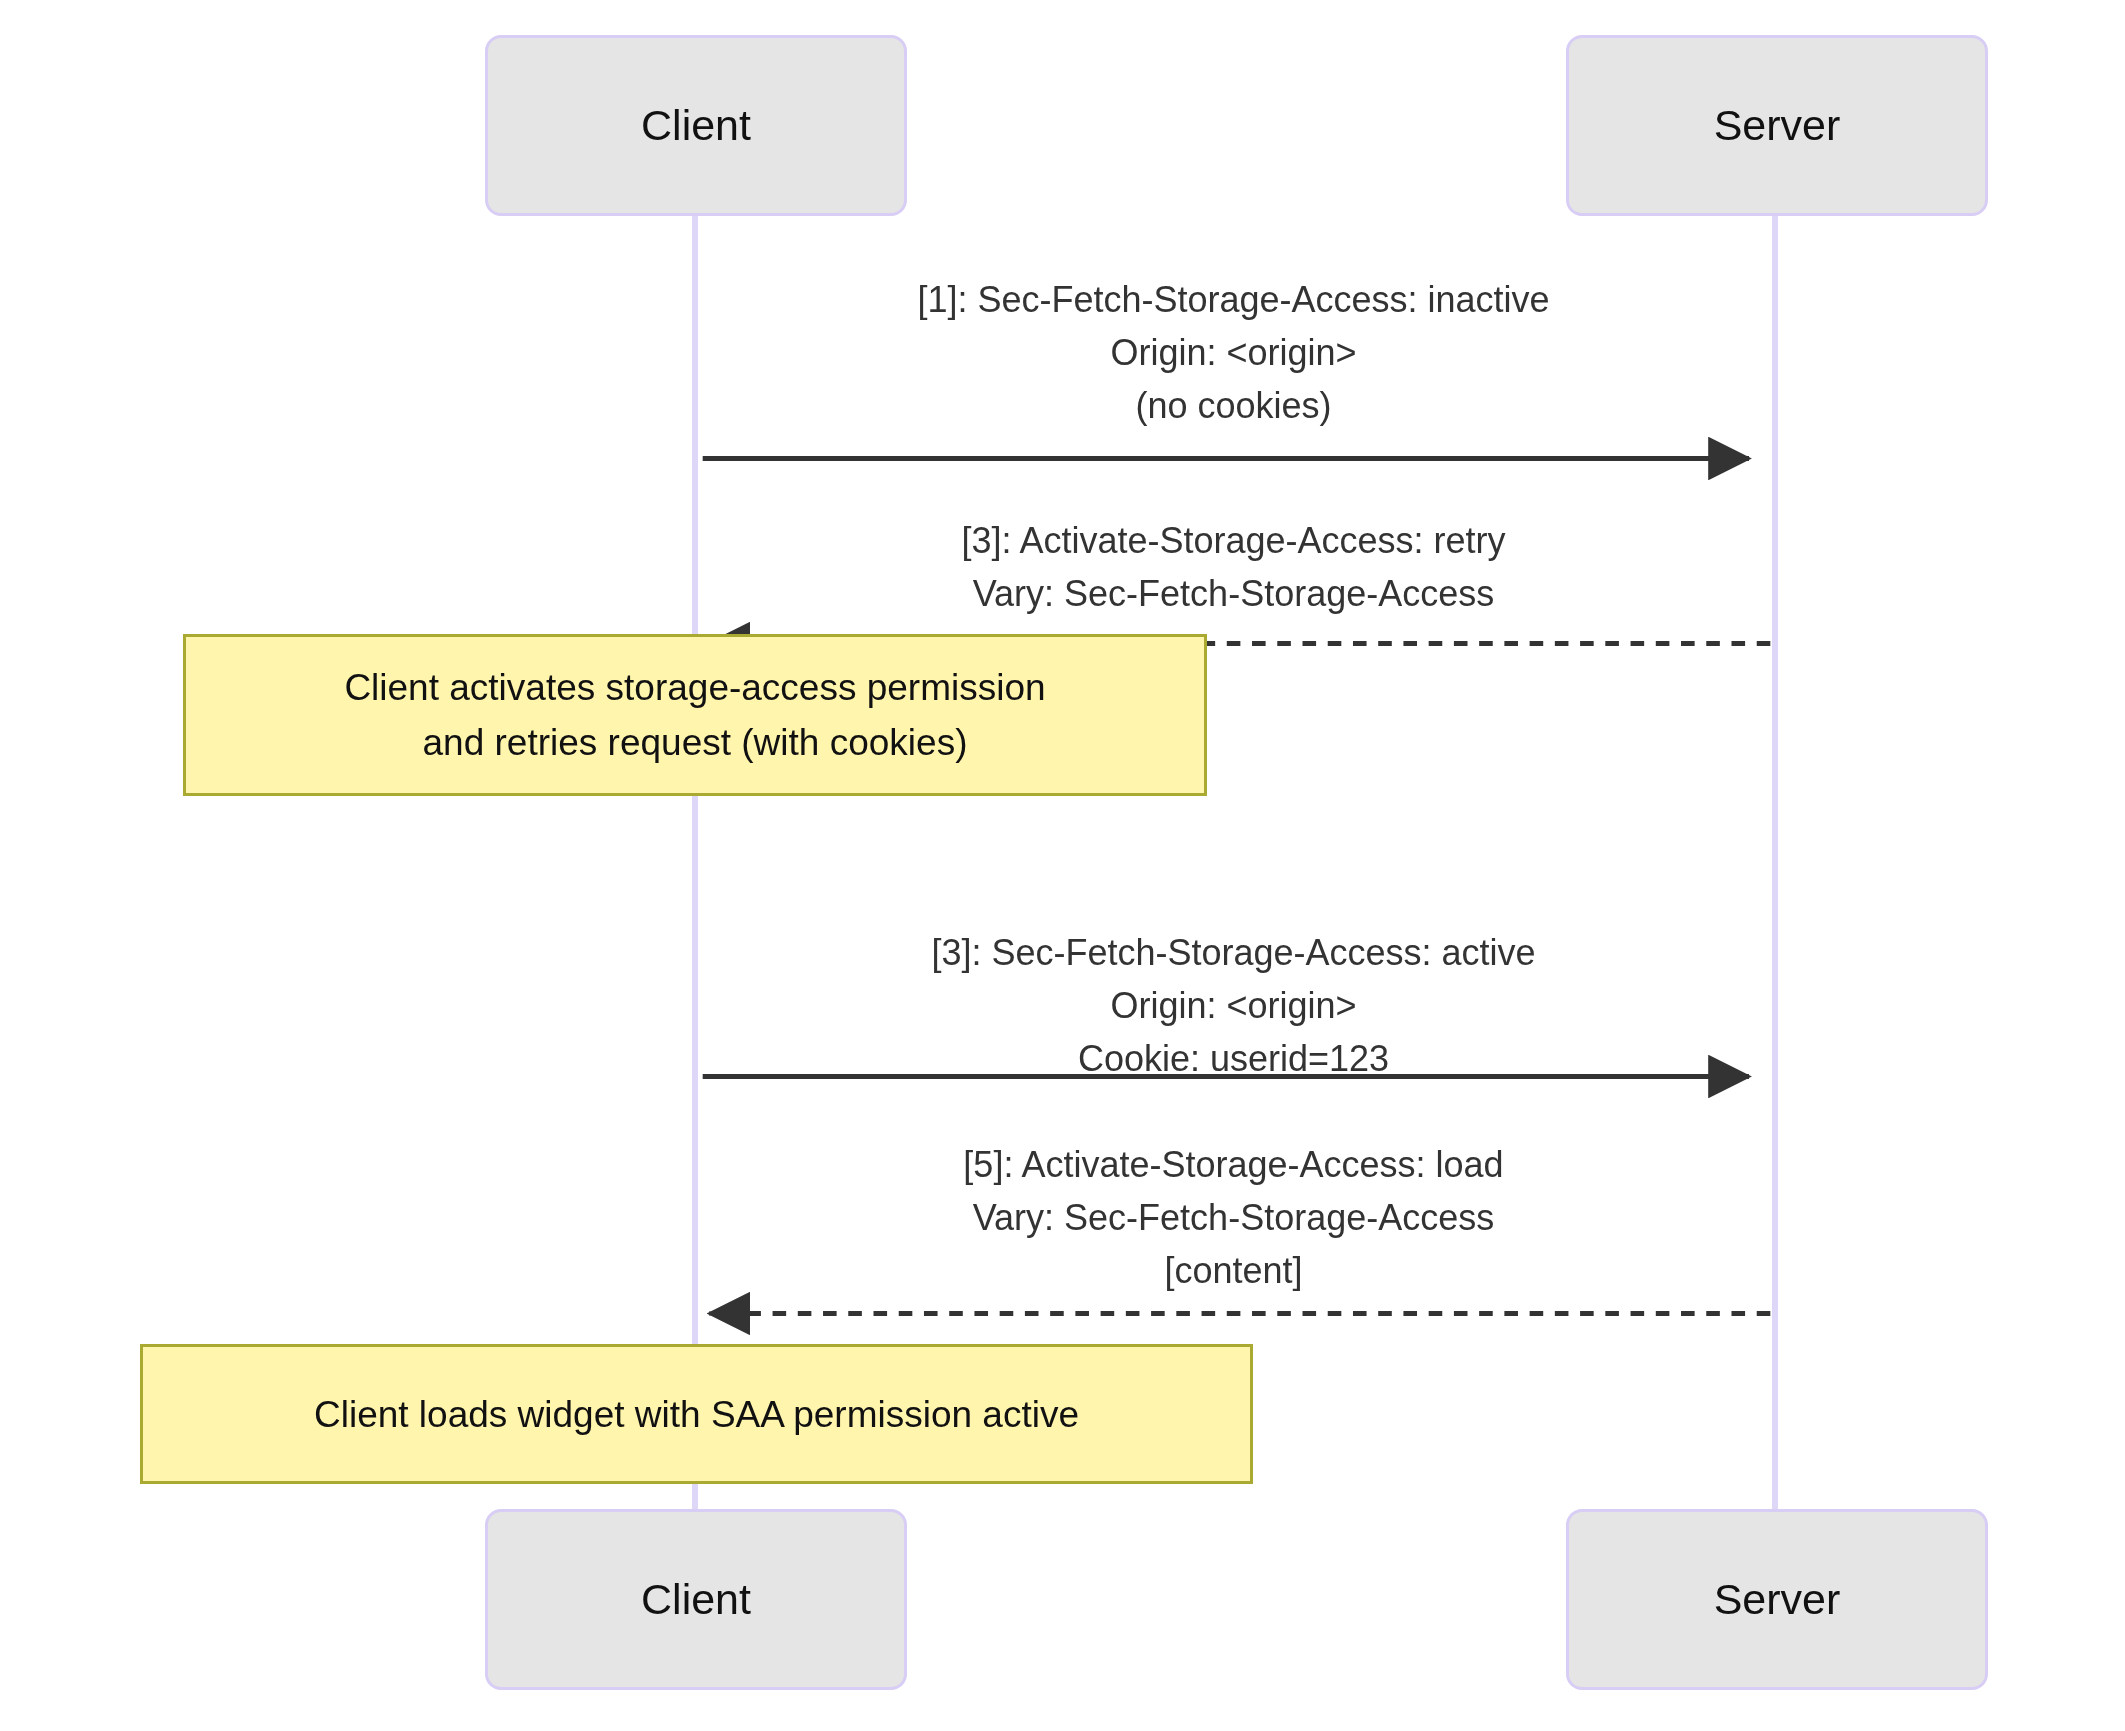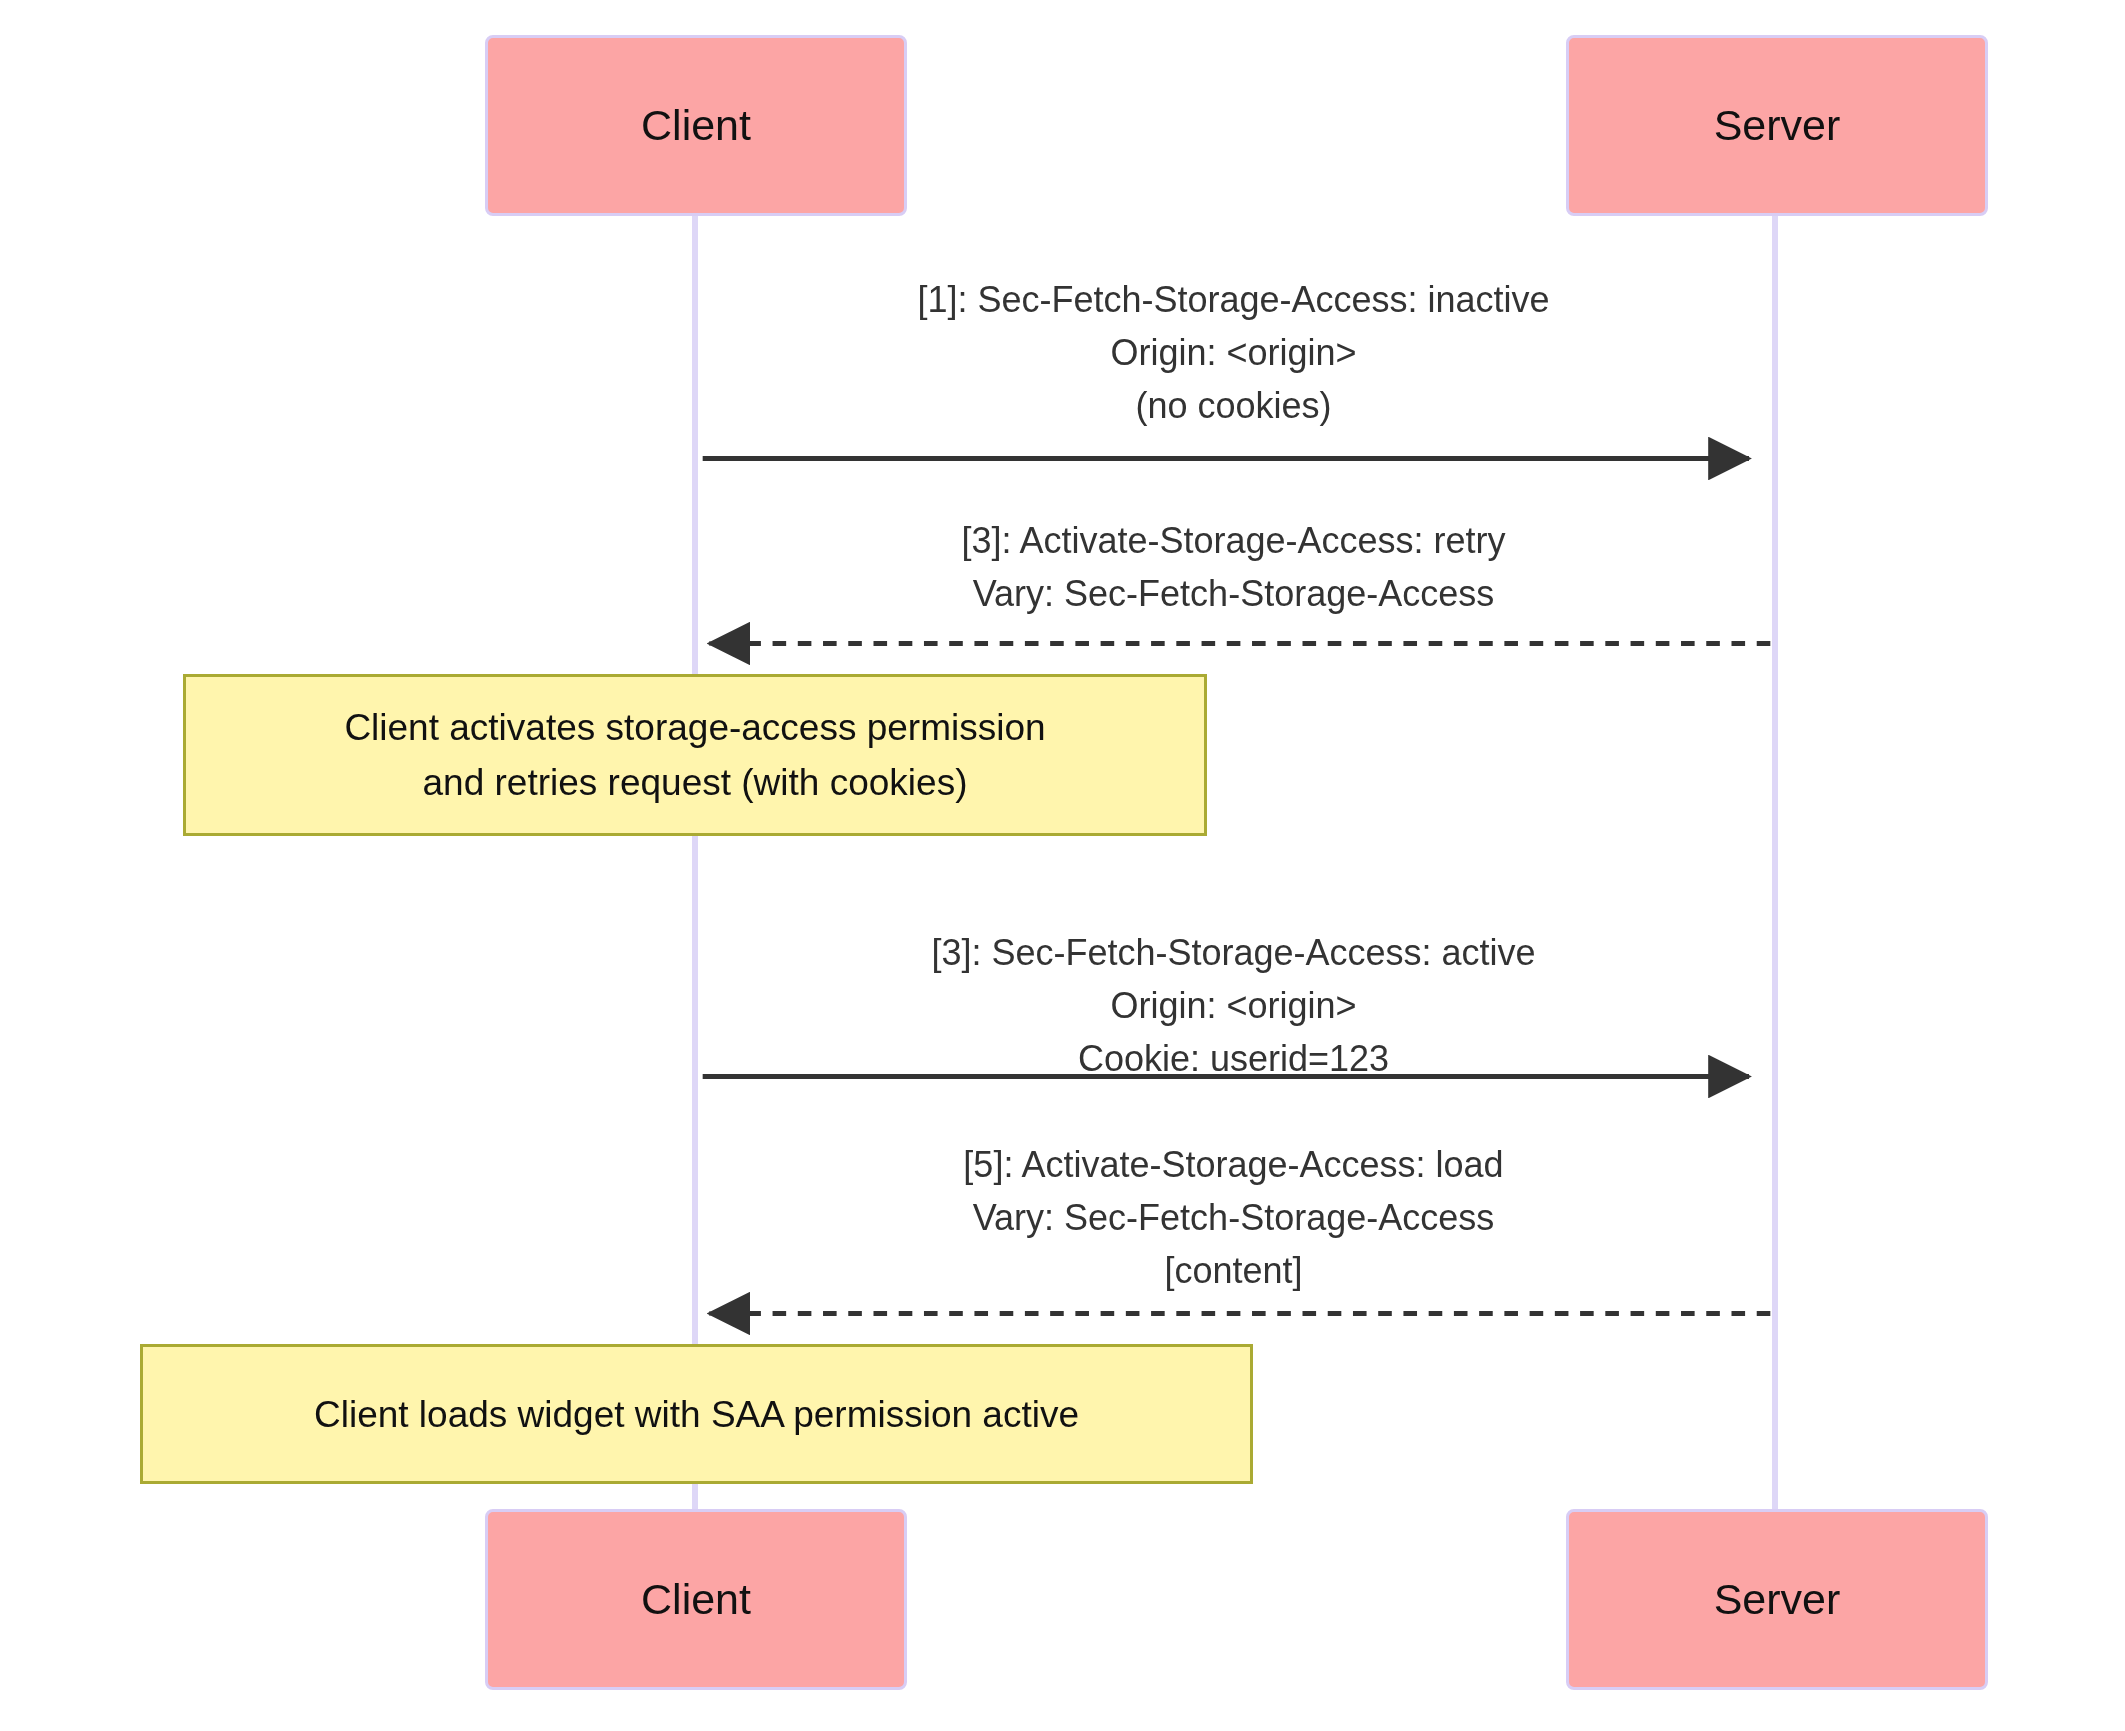--- a/index.html
+++ b/index.html
@@ -24,23 +24,23 @@
     width: 5.9px;
     background: #ded7f7;
   }
   #lifeline-client { left: 692px; top: 212px; height: 1300px; }
   #lifeline-server { left: 1772px; top: 212px; height: 1300px; }
 
   
   .actor-box {
     position: absolute;
     box-sizing: border-box;
-    background: #fca5a5;
+    background: #e5e5e5;
     border: 3px solid #d8cdf5;
-    border-radius: 8px;
+    border-radius: 16px;
     display: flex;
     align-items: center;
     justify-content: center;
   }
   .actor-label {
     font-size: 43px;
     color: #111111;
     font-family: "Liberation Sans", sans-serif;
     line-height: 1;
   }
@@ -89,21 +89,21 @@
     text-align: center;
   }
   .note-text {
     font-size: 37px;
     line-height: 55px;
     color: #111111;
     font-family: "Liberation Sans", sans-serif;
     white-space: pre-line;
     padding: 0 17.7px;
   }
-  #note-1 { left: 183px; top: 674px;  width: 1024px; height: 162px; }
+  #note-1 { left: 183px; top: 634px;  width: 1024px; height: 162px; }
   #note-2 { left: 140px; top: 1344px; width: 1113px; height: 140px; }
 </style>
 </head>
 <body>
 
 <div id="canvas">
 
   <div class="lifeline" id="lifeline-client"></div>
   <div class="lifeline" id="lifeline-server"></div>
 

